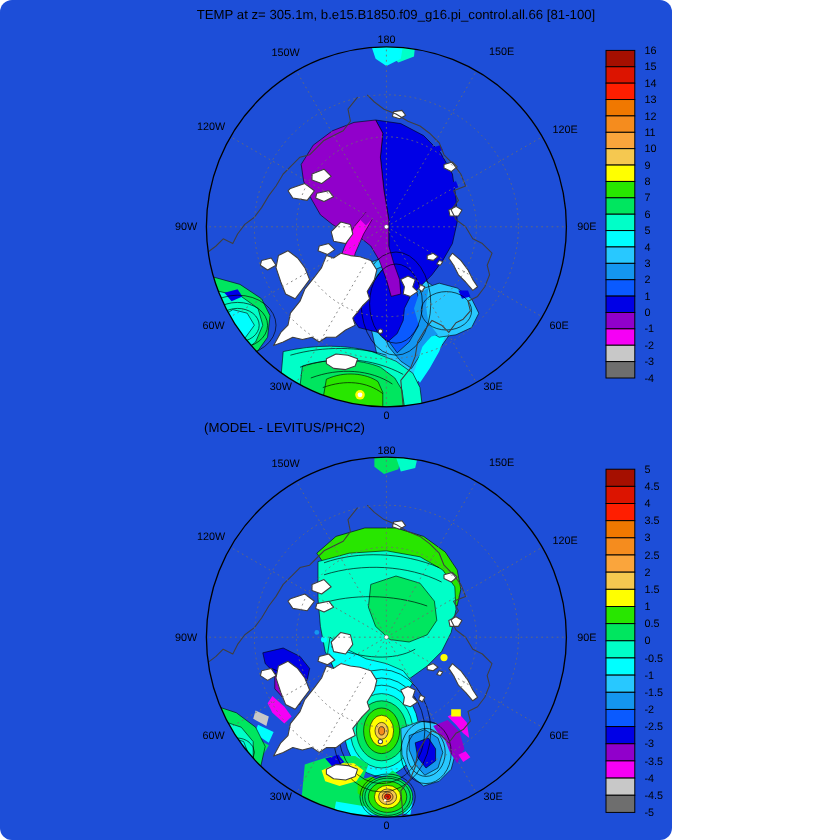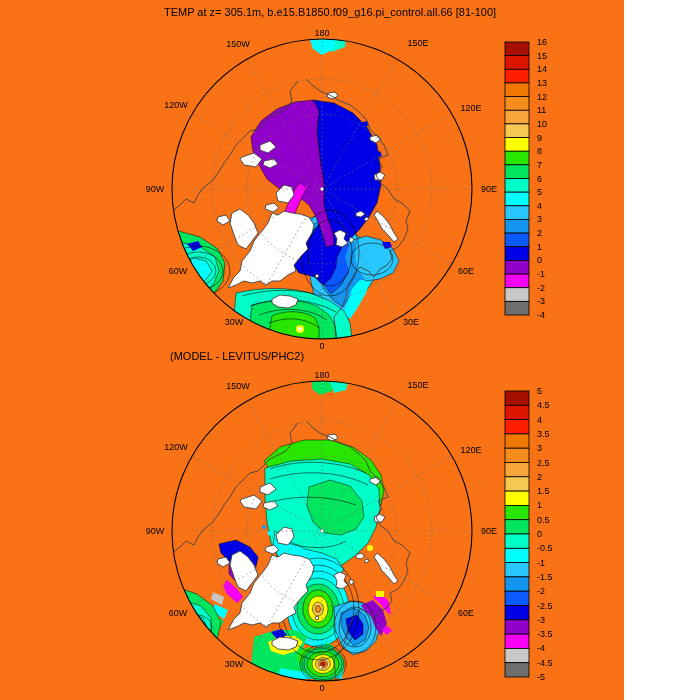--- a/index.html
+++ b/index.html
@@ -1,16 +1,16 @@
 <!DOCTYPE html>
 <html><head>
 <meta charset="utf-8">
 <style>
   html,body{margin:0;padding:0;background:#ffffff;}
-  .page{position:relative;width:624px;height:700px;background:#f97316;overflow:hidden;}
+  .page{position:relative;width:560px;height:700px;background:#1d4ed8;overflow:hidden;border-radius:10px;}
   svg{display:block;}
   .t1{font:11px "Liberation Sans",sans-serif;fill:#000;text-anchor:middle;}
   .t2{font:11px "Liberation Sans",sans-serif;fill:#000;text-anchor:start;}
   .rl{font:9px "Liberation Sans",sans-serif;fill:#000;text-anchor:middle;}
   .cbl{font:9px "Liberation Sans",sans-serif;fill:#000;text-anchor:start;}
   .gr{stroke:#6e6e6e;stroke-width:0.7;stroke-dasharray:1.5 2.8;fill:none;}
   .land{fill:#ffffff;stroke:#3f3f3f;stroke-width:0.9;stroke-linejoin:round;}
   .coast{fill:none;stroke:#3f3f3f;stroke-width:0.9;stroke-linejoin:round;}
   .ct{fill:none;stroke:#000;stroke-width:0.55;}
   .blob{stroke:#000;stroke-width:0.5;stroke-linejoin:round;}

